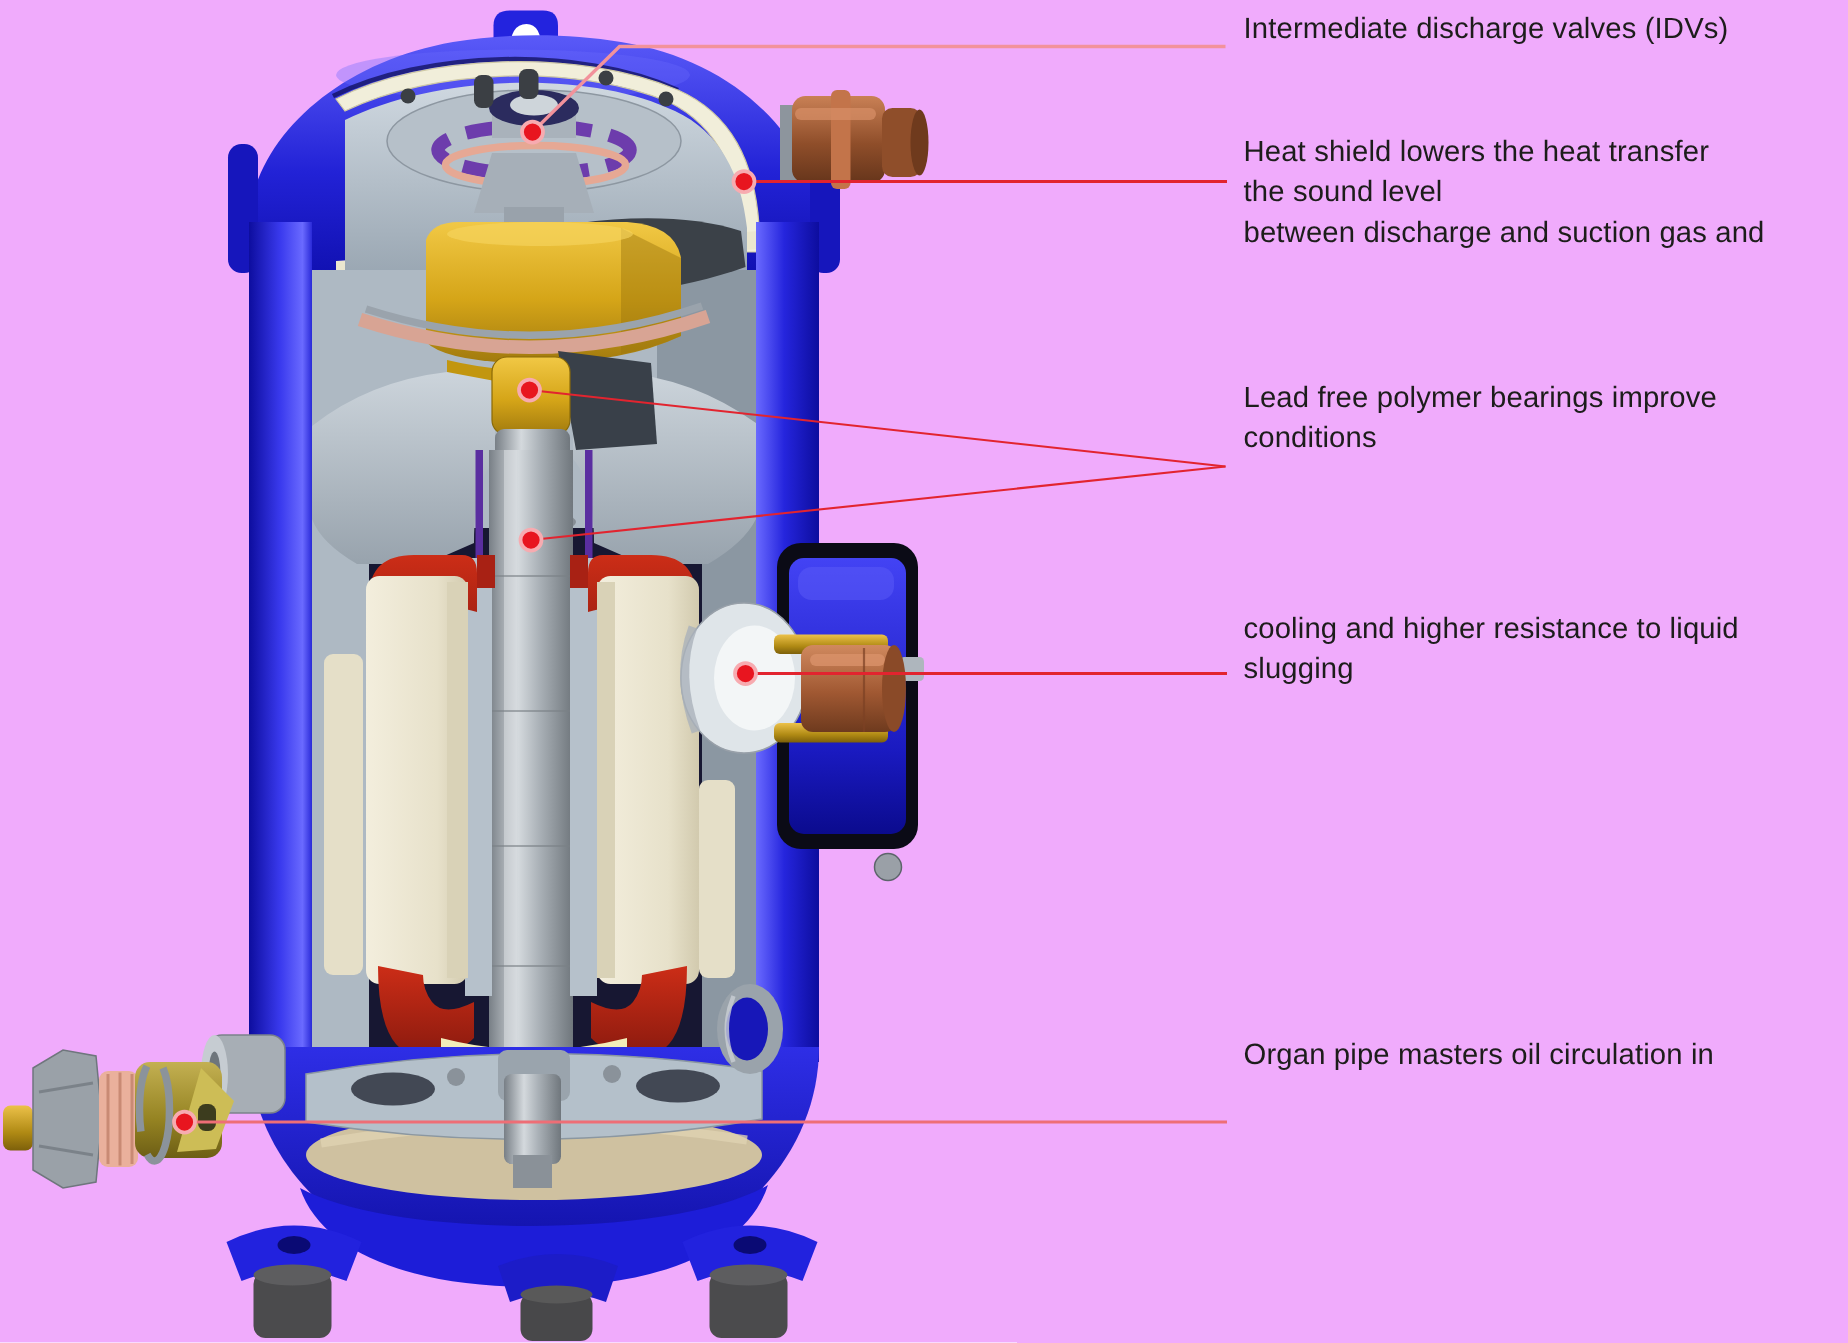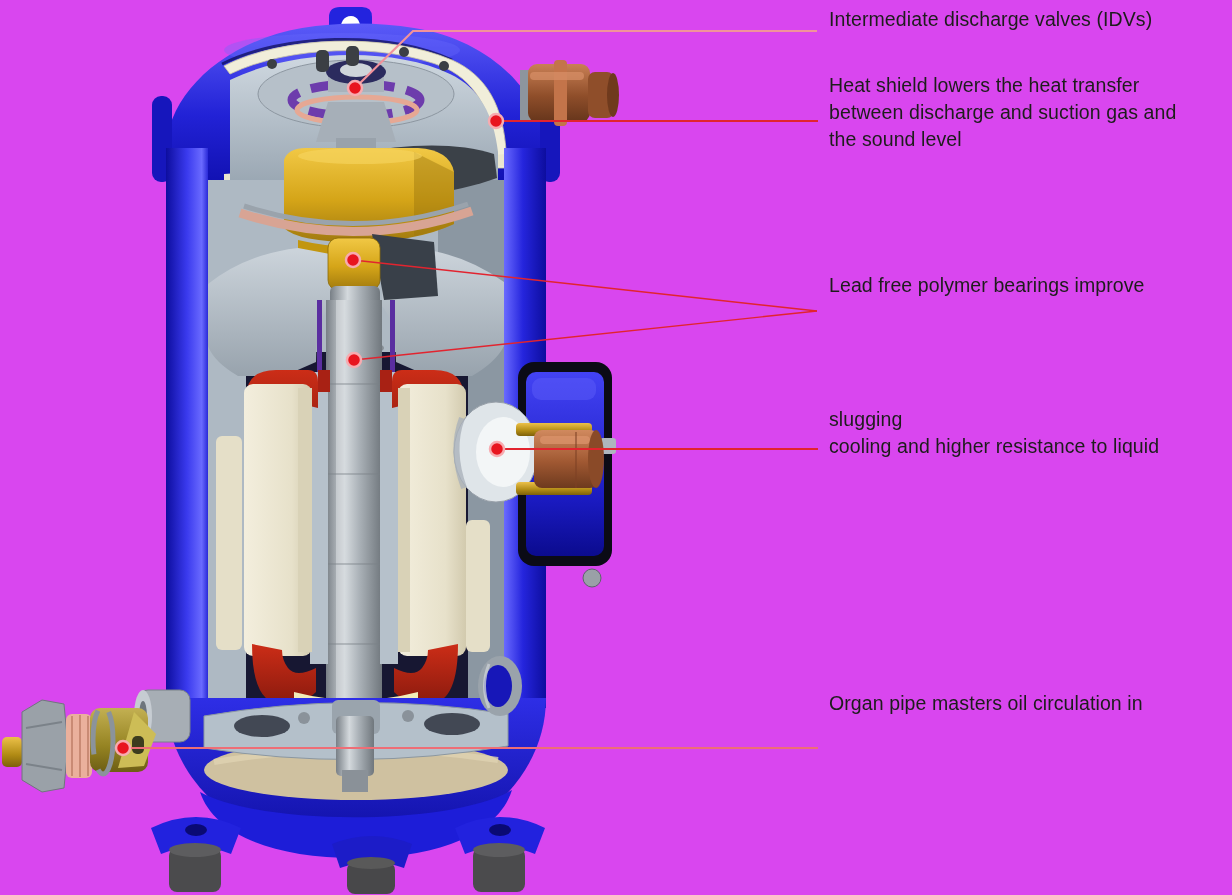--- a/index.html
+++ b/index.html
@@ -1,16 +1,16 @@
 <!DOCTYPE html>
 <html style="--leader-red: #e2242f; --leader-pink: #f2929b; --leader-mid: #ee6e76; --dot-red: #e8151f; --dot-halo: #f7abb0; --shell-blue: #1b1bd0; --scroll-gold: #d5a518; --winding-red: #c22b18; --winding-ivory: #ece7d2; --copper: #a05832; --brass: #c0991f; --oil-tan: #cfc1a0; --text: #1d1d1b;"><head>
 <meta charset="utf-8">
 <style>
   html,body{margin:0;padding:0;background:#ffffff;}
-  .stage{position:relative;width:1232px;height:895px;background:#d946ef;overflow:hidden;
+  .stage{position:relative;width:1232px;height:895px;background:#f0abfc;overflow:hidden;
          font-family:"Liberation Sans",sans-serif;}
   .stage svg{position:absolute;left:0;top:0;}
   .ann{position:absolute;left:829px;width:400px;font-size:19.5px;line-height:27px;
        color:var(--text,#1d1d1b);letter-spacing:0.1px;font-weight:400;}
   .ld-pink{stroke:var(--leader-pink,#f2929b);stroke-width:2.2;fill:none;}
   .ld-red{stroke:var(--leader-red,#e2242f);stroke-width:2;fill:none;}
   .ld-thin{stroke-width:1.4;}
   .ld-mid{stroke:var(--leader-mid,#ee6e76);stroke-width:2;fill:none;}
   .dot{fill:var(--dot-red,#e8151f);stroke:var(--dot-halo,#f7abb0);stroke-width:2.5;}
 </style>
@@ -291,30 +291,31 @@
     <circle class="dot" cx="354" cy="360" r="7"></circle>
     <circle class="dot" cx="497" cy="449" r="7"></circle>
     <circle class="dot" cx="123" cy="748" r="7"></circle>
   </g>
 </svg>
 
 <div>
   <div class="ann" style="top:6px">
     <div>Intermediate discharge valves (IDVs)</div>
   </div>
-  <div class="ann" style="top:72px">
+  <div class="ann" style="top:88px">
     <div>Heat shield lowers the heat transfer</div>
+    <div>the sound level</div>
     <div>between discharge and suction gas and</div>
-    <div>the sound level</div>
-  </div>
-  <div class="ann" style="top:272px">
+  </div>
+  <div class="ann" style="top:252px">
     <div>Lead free polymer bearings improve</div>
+    <div>conditions</div>
   </div>
   <div class="ann" style="top:406px">
+    <div>cooling and higher resistance to liquid</div>
     <div>slugging</div>
-    <div>cooling and higher resistance to liquid</div>
   </div>
   <div class="ann" style="top:690px">
     <div>Organ pipe masters oil circulation in</div>
   </div>
 </div>
 
 </div>
 
 </body></html>

